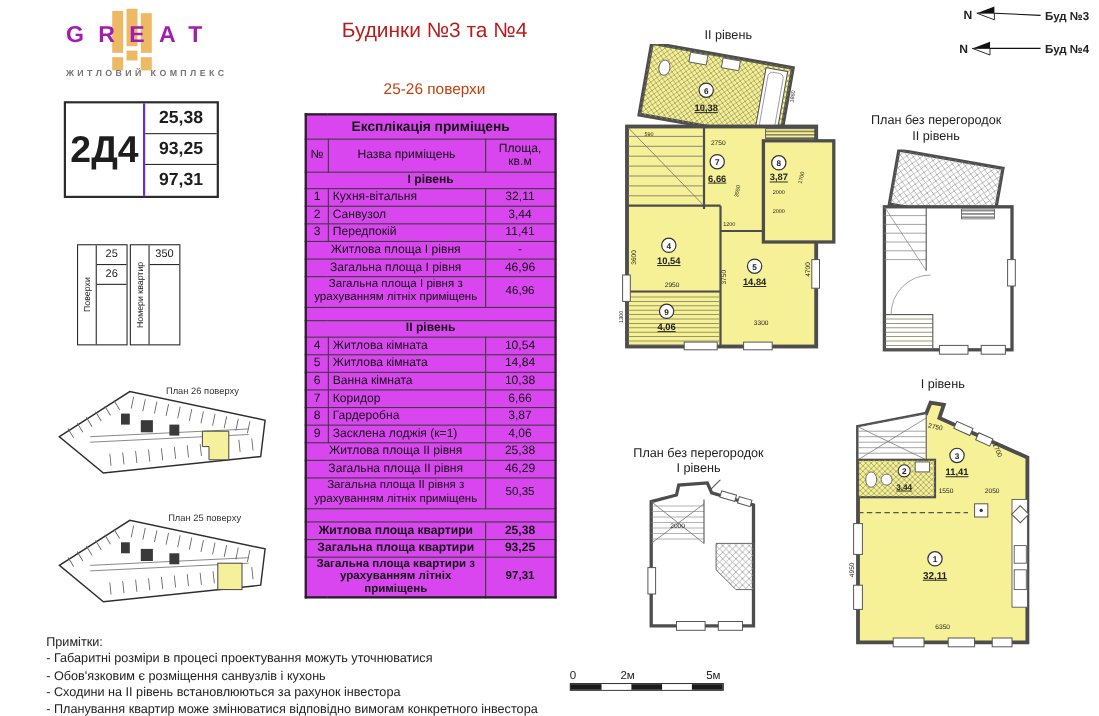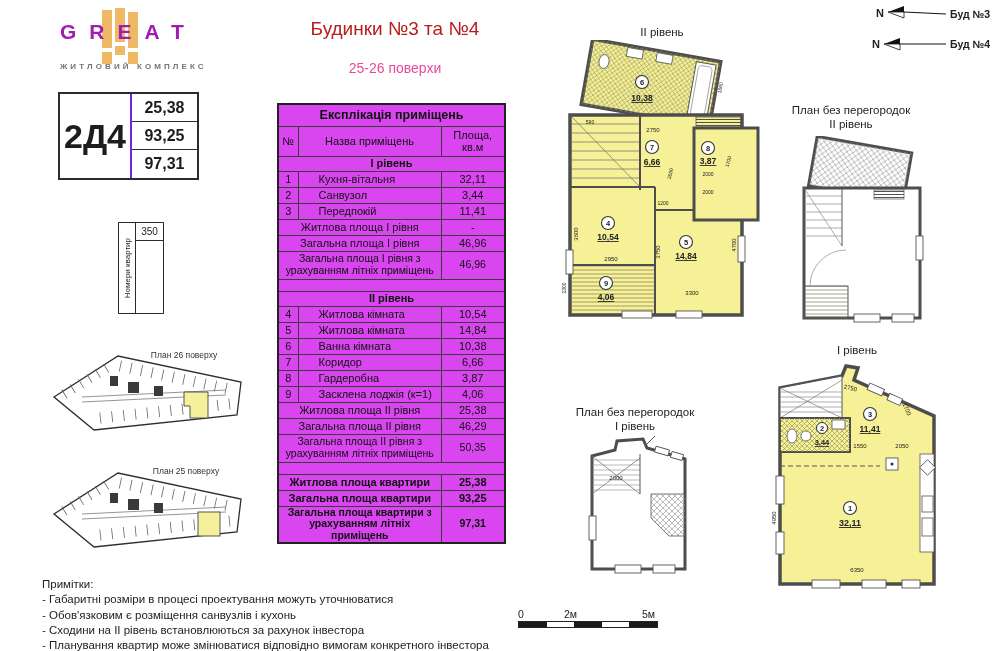--- a/index.html
+++ b/index.html
@@ -8,21 +8,21 @@
   font-family:"Liberation Sans",sans-serif;color:#1d1d1d}
 .abs{position:absolute}
 
 .logo{position:absolute;left:58px;top:8px;width:160px;height:72px}
 .logo .bar{position:absolute;background:#edb964}
 .logo-text{position:absolute;left:2px;top:12px;font-size:21px;font-weight:bold;
   letter-spacing:13px;color:#a21caf}
 .logo-sub{position:absolute;left:2px;top:54px;font-size:8px;letter-spacing:3.1px;color:#757575;font-weight:bold}
 
 .h-title{position:absolute;left:278px;top:18px;width:234px;text-align:center;font-size:19px;color:#b91c1c}
-.h-sub{position:absolute;left:278px;top:60px;width:234px;text-align:center;font-size:14px;color:#ec4899}
+.h-sub{position:absolute;left:278px;top:72px;width:234px;text-align:center;font-size:14px;color:#c2410c}
 
 .apt{position:absolute;left:58px;top:92px;width:141px;height:88px;border:2px solid #2b2b2b;
   display:grid;grid-template-columns:72px 1fr;grid-template-rows:1fr 1fr 1fr}
 .apt .code{grid-row:1/4;display:flex;align-items:center;justify-content:center;
   font-size:34px;font-weight:bold;border-right:2px solid #6d28d9}
 .apt .val{display:flex;align-items:center;justify-content:center;font-size:16px;font-weight:bold;
   border-bottom:1.5px solid #2b2b2b}
 .apt .val.last{border-bottom:none}
 
 .vtab{position:absolute;display:flex;border:1.5px solid #2b2b2b;height:92px;background:#fff}
@@ -32,21 +32,21 @@
 .vtab .cells .c{height:18px;border-bottom:1px solid #2b2b2b;font-size:10px;text-align:center;line-height:18px}
 .vtab .cells .fill{flex:1;border-bottom:none}
 
 .expl{position:absolute;left:277px;top:103px;width:227px;border-collapse:collapse;table-layout:fixed;background:#d946ef}
 .expl td{border:1px solid #3c3c3c;font-size:11px;text-align:center;vertical-align:middle;
   line-height:1.12;padding:0 2px;height:16px;color:#111}
 .expl{border:2px solid #222}
 .expl tr.title td{font-weight:bold;font-size:12.5px;height:22px}
 .expl tr.colhead td{height:30px}
 .expl tr.section td{font-weight:bold;height:15px}
-.expl td.name{text-align:left;padding-left:20px}
+.expl td.name{text-align:left;padding-left:4px}
 .expl tr.big td{height:28px;font-size:10.5px}
 .expl tr.gap td{height:12px}
 .expl tr.total td{font-weight:bold}
 
 .notes{position:absolute;left:42px;top:577px;width:480px;font-size:11.5px;line-height:1.33;color:#222}
 
 .scalebar{position:absolute;left:518px;top:608px;width:140px;height:26px}
 .scalebar .lbl{position:absolute;top:0;font-size:10.5px;color:#222}
 .scalebar .bar{position:absolute;top:13px;left:0;width:140px;height:7px;border:1px solid #222;display:flex}
 .scalebar .seg{height:100%}
@@ -116,20 +116,30 @@
 
 
 <div class="apt">
   <div class="code">2Д4</div>
   <div class="val">25,38</div>
   <div class="val">93,25</div>
   <div class="val last">97,31</div>
 </div>
 
 
+<div class="vtab" style="left:70px;top:222px">
+  <div class="lab">
+        <span>Поверхи</span>
+      </div>
+  <div class="cells">
+    <div class="c">25</div>
+    <div class="c">26</div>
+    <div class="c fill"></div>
+  </div>
+</div>
 <div class="vtab" style="left:118px;top:222px">
   <div class="lab">
         <span>Номери квартир</span>
       </div>
   <div class="cells">
     <div class="c">350</div>
     <div class="c fill"></div>
   </div>
 </div>
 

